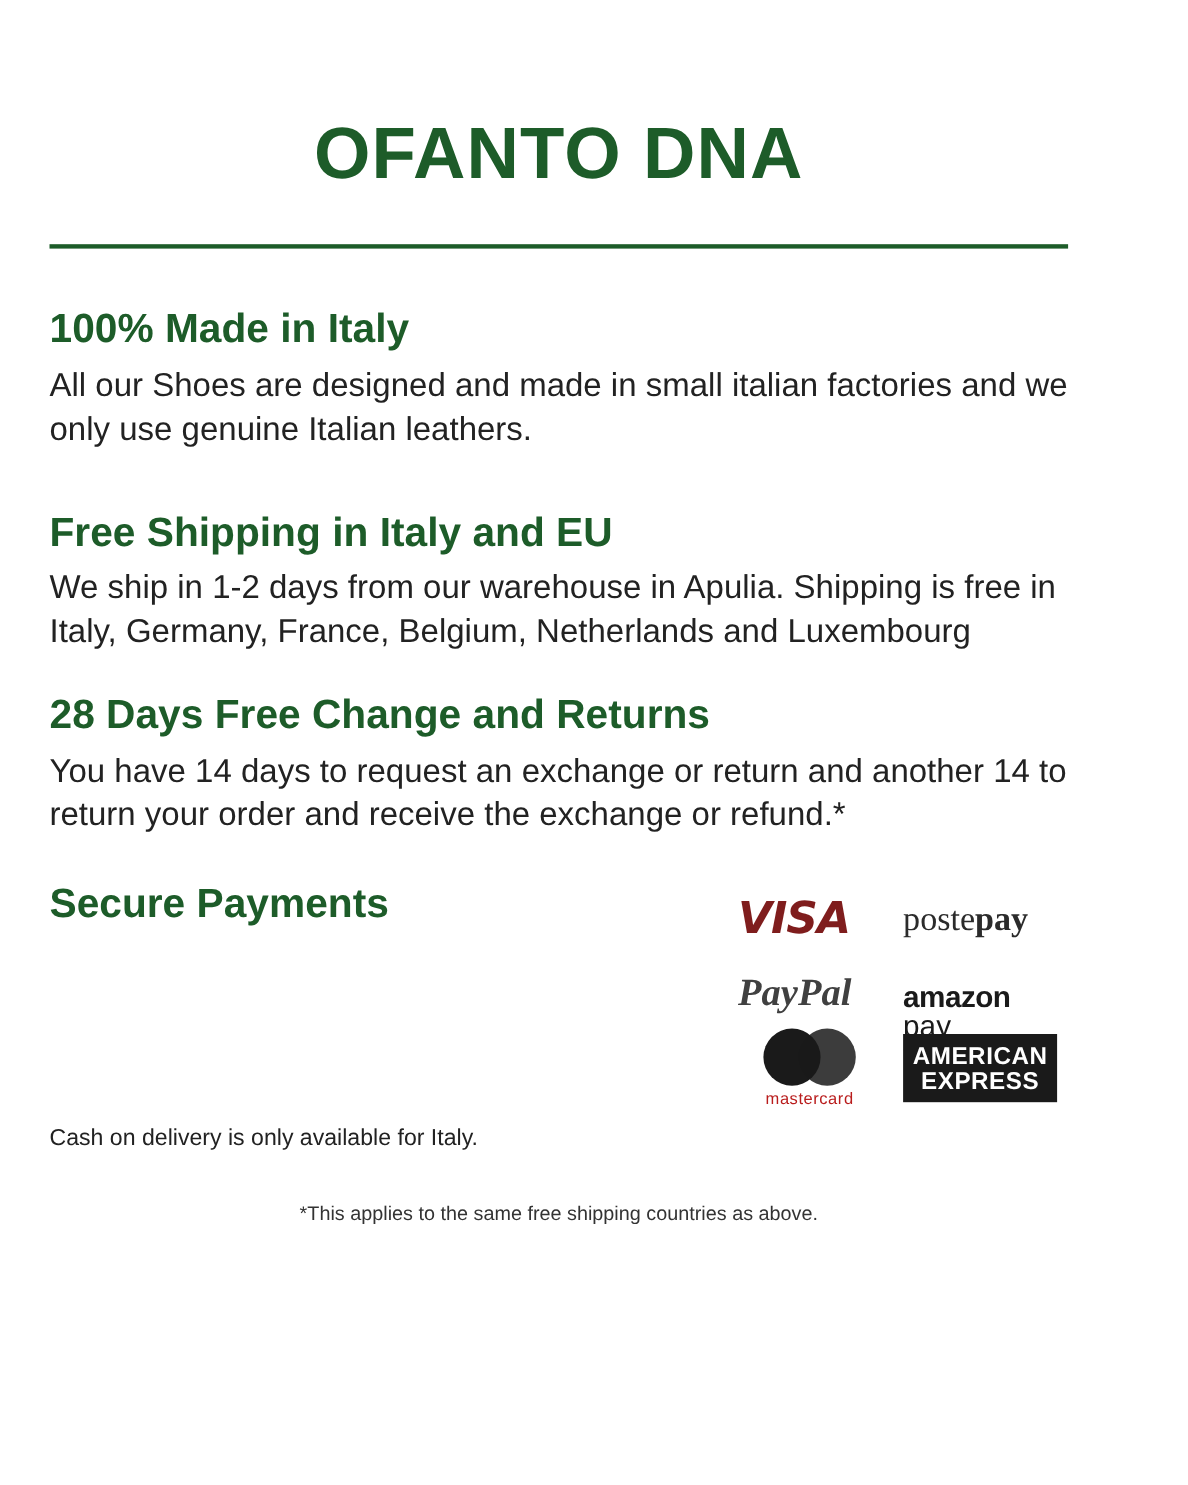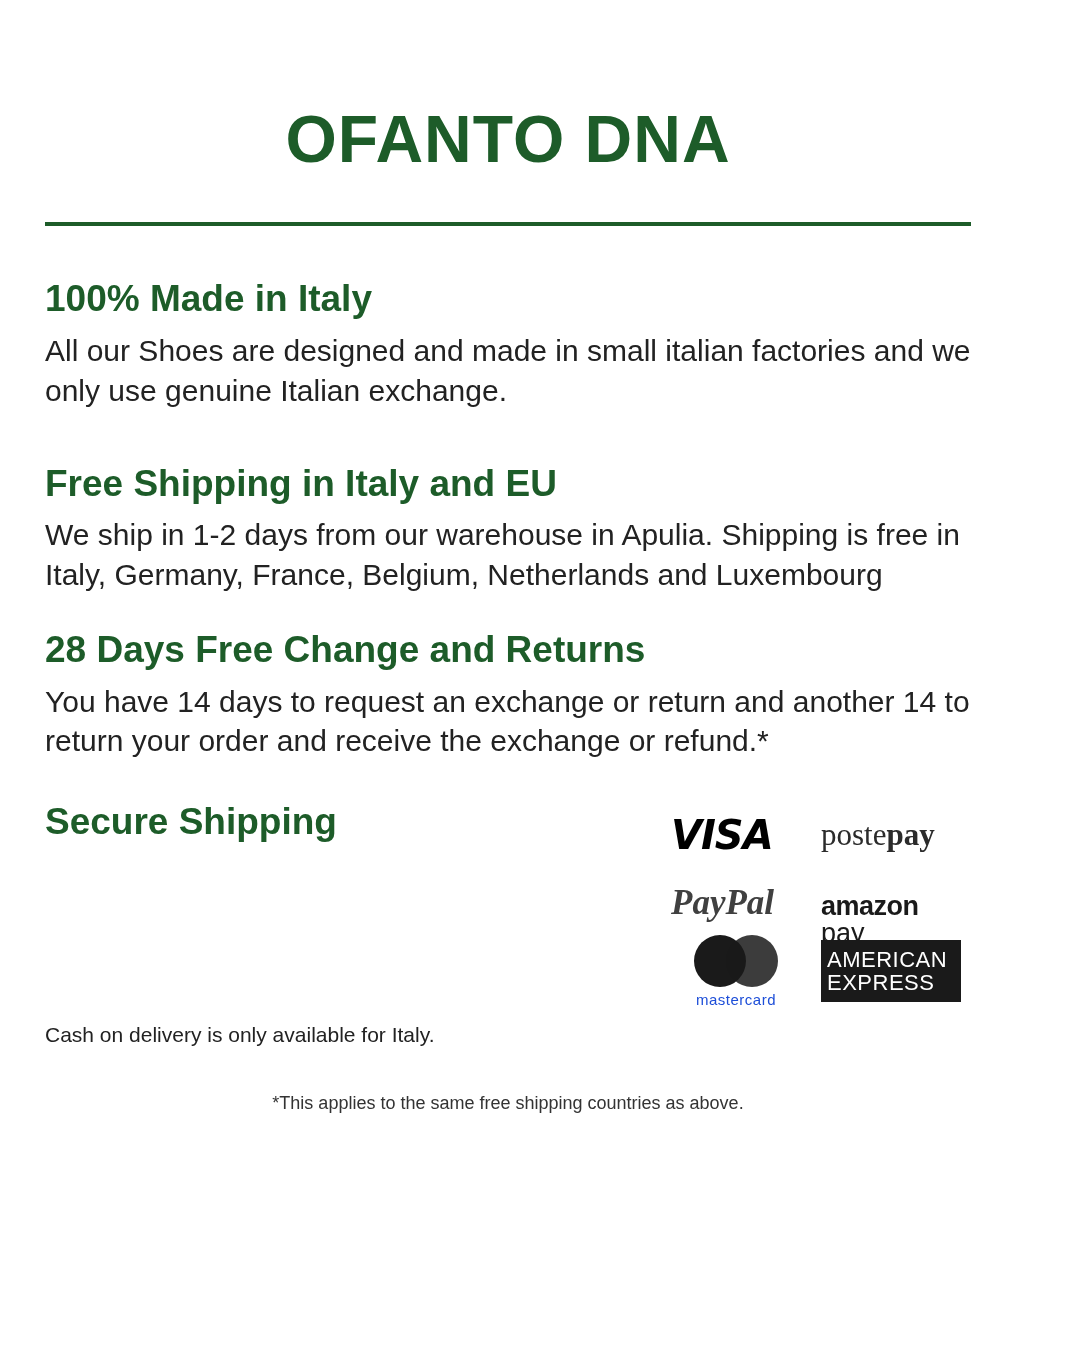--- a/index.html
+++ b/index.html
@@ -82,21 +82,21 @@
     align-items: center;
     justify-content: center;
     height: 52px;
   }
   .logo-visa {
     font-family: "DejaVu Sans", sans-serif;
     font-weight: bold;
     font-style: italic;
     font-size: 40px;
     letter-spacing: -1px;
-    color: #000000;
+    color: #7f1d1d;
     width: 130px;
   }
   .logo-postepay {
     font-family: "Liberation Serif", serif;
     font-size: 31px;
     color: #2b2b2b;
     width: 140px;
     text-align: left;
   }
   .logo-postepay b {
@@ -150,34 +150,35 @@
     top: 0;
     width: 52px;
     height: 52px;
     border-radius: 50%;
     background: #1a1a1a;
   }
   .mc-circles .left { left: 0; }
   .mc-circles .right { left: 32px; opacity: 0.85; }
   .mc-label {
     font-size: 15px;
-    color: #1d4ed8;
+    color: #b91c1c;
     margin-top: 4px;
     letter-spacing: 0.5px;
   }
   .logo-amex {
     width: 140px;
   }
   .amex-box {
     background: #1a1a1a;
     color: #ffffff;
-    font-weight: normal;
+    font-weight: bold;
     font-size: 22px;
     line-height: 1.05;
     letter-spacing: 0.5px;
+    text-align: center;
     padding: 8px 6px;
     width: 132px;
   }
   .note {
     font-size: 21px;
     color: #222222;
     margin-top: 26px;
   }
   .footnote {
     font-size: 18px;
@@ -193,37 +194,37 @@
 <body>
 
 <div class="page">
 
   <h1 class="title">OFANTO DNA</h1>
 
   <div class="divider"></div>
 
   <div class="section">
     <h2 class="section-heading">100% Made in Italy</h2>
-    <p class="section-body">All our Shoes are designed and made in small italian factories and we only use genuine Italian exchange.</p>
+    <p class="section-body">All our Shoes are designed and made in small italian factories and we only use genuine Italian leathers.</p>
   </div>
 
   <div class="section">
     <h2 class="section-heading">Free Shipping in Italy and EU</h2>
     <p class="section-body">We ship in 1-2 days from our warehouse in Apulia. Shipping is free in Italy, Germany, France, Belgium, Netherlands and Luxembourg</p>
   </div>
 
   <div class="section tight">
     <h2 class="section-heading">28 Days Free Change and Returns</h2>
     <p class="section-body">You have 14 days to request an exchange or return and another 14 to return your order and receive the exchange or refund.*</p>
   </div>
 
   <div class="payments-section">
     <div class="payments-row">
       <div class="payments-text">
-        <h2 class="section-heading">Secure Shipping</h2>
+        <h2 class="section-heading">Secure Payments</h2>
       </div>
       <div class="logos">
 
         <div class="logo">
           <div class="logo-visa">VISA</div>
         </div>
 
         <div class="logo">
           <div class="logo-postepay"><span>poste</span><b>pay</b></div>
         </div>

